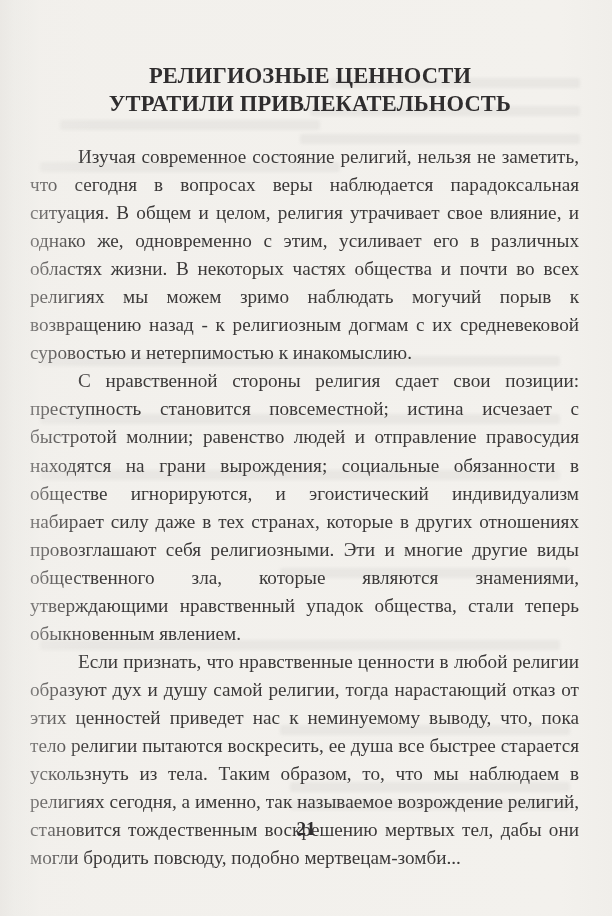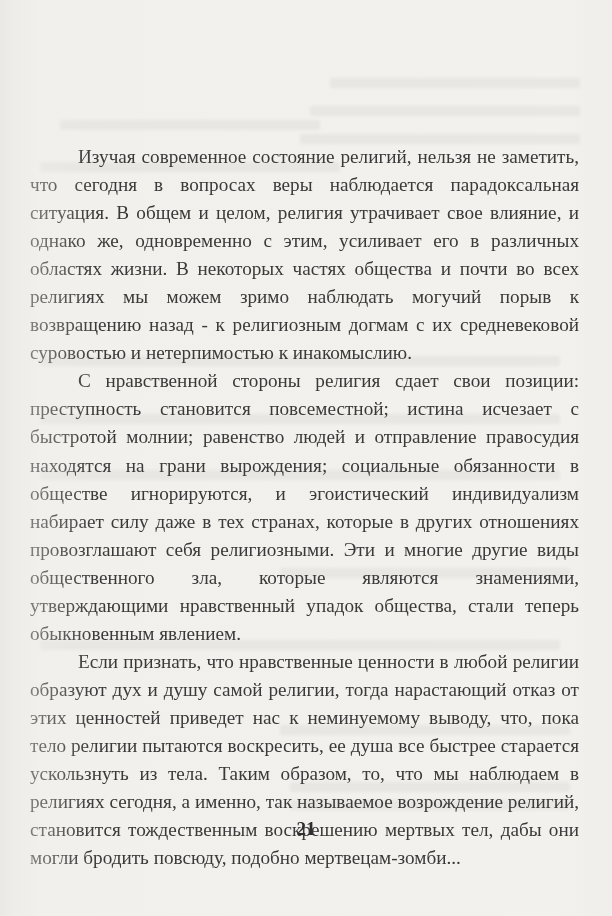--- a/index.html
+++ b/index.html
@@ -94,20 +94,24 @@
     <span style="left:40px; top:356px; width:520px;"></span>
     <span style="left:40px; top:414px; width:520px;"></span>
     <span style="left:40px; top:470px; width:520px;"></span>
     <span style="left:280px; top:568px; width:290px;"></span>
     <span style="left:40px; top:640px; width:520px;"></span>
     <span style="left:280px; top:725px; width:290px;"></span>
     <span style="left:290px; top:782px; width:280px;"></span>
     <span style="left:290px; top:800px; width:280px;"></span>
   </div>
 
+  <div class="heading">
+    <div>РЕЛИГИОЗНЫЕ ЦЕННОСТИ</div>
+    <div>УТРАТИЛИ ПРИВЛЕКАТЕЛЬНОСТЬ</div>
+  </div>
 
   <div class="body-text">
     <p>Изучая современное состояние религий, нельзя не заметить, что сегодня в вопросах веры наблюдается парадоксальная ситуация. В общем и целом, религия утрачивает свое влияние, и однако же, одновременно с этим, усиливает его в различных областях жизни. В некоторых частях общества и почти во всех религиях мы можем зримо наблюдать могучий порыв к возвращению назад - к религиозным догмам с их средневековой суровостью и нетерпимостью к инакомыслию.</p>
     <p>С нравственной стороны религия сдает свои позиции: преступность становится повсеместной; истина исчезает с быстротой молнии; равенство людей и отправление правосудия находятся на грани вырождения; социальные обязанности в обществе игнорируются, и эгоистический индивидуализм набирает силу даже в тех странах, которые в других отношениях провозглашают себя религиозными. Эти и многие другие виды общественного зла, которые являются знамениями, утверждающими нравственный упадок общества, стали теперь обыкновенным явлением.</p>
     <p>Если признать, что нравственные ценности в любой религии образуют дух и душу самой религии, тогда нарастающий отказ от этих ценностей приведет нас к неминуемому выводу, что, пока тело религии пытаются воскресить, ее душа все быстрее старается ускользнуть из тела. Таким образом, то, что мы наблюдаем в религиях сегодня, а именно, так называемое возрождение религий, становится тождественным воскрешению мертвых тел, дабы они могли бродить повсюду, подобно мертвецам-зомби...</p>
   </div>
 
   <div class="left-fade"></div>
 
   <div class="page-number">21</div>

